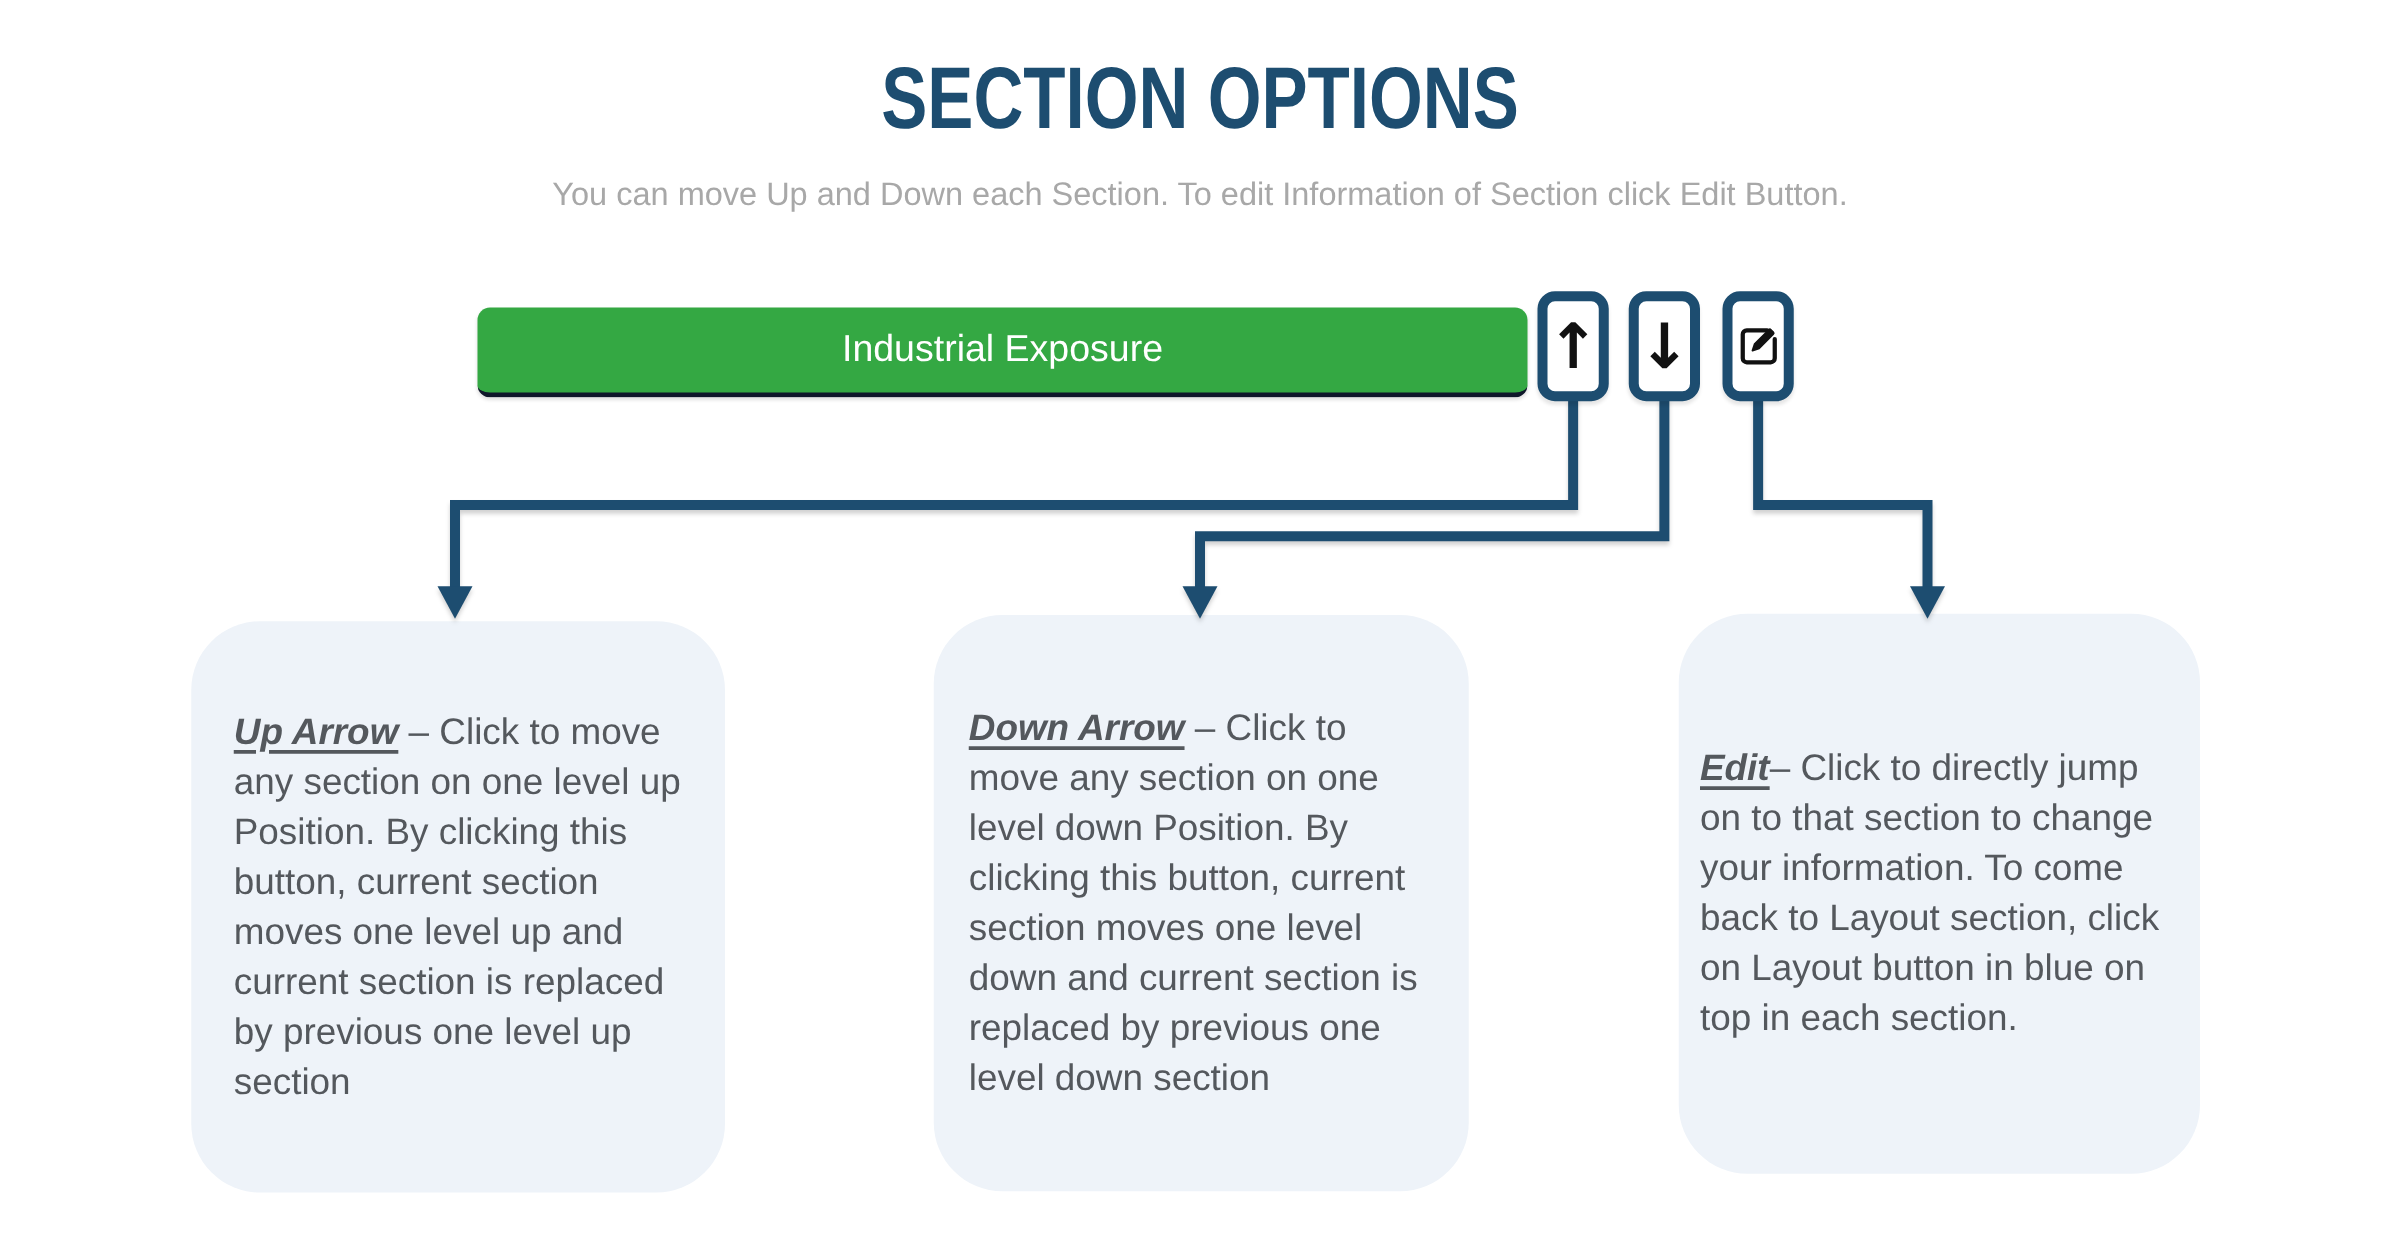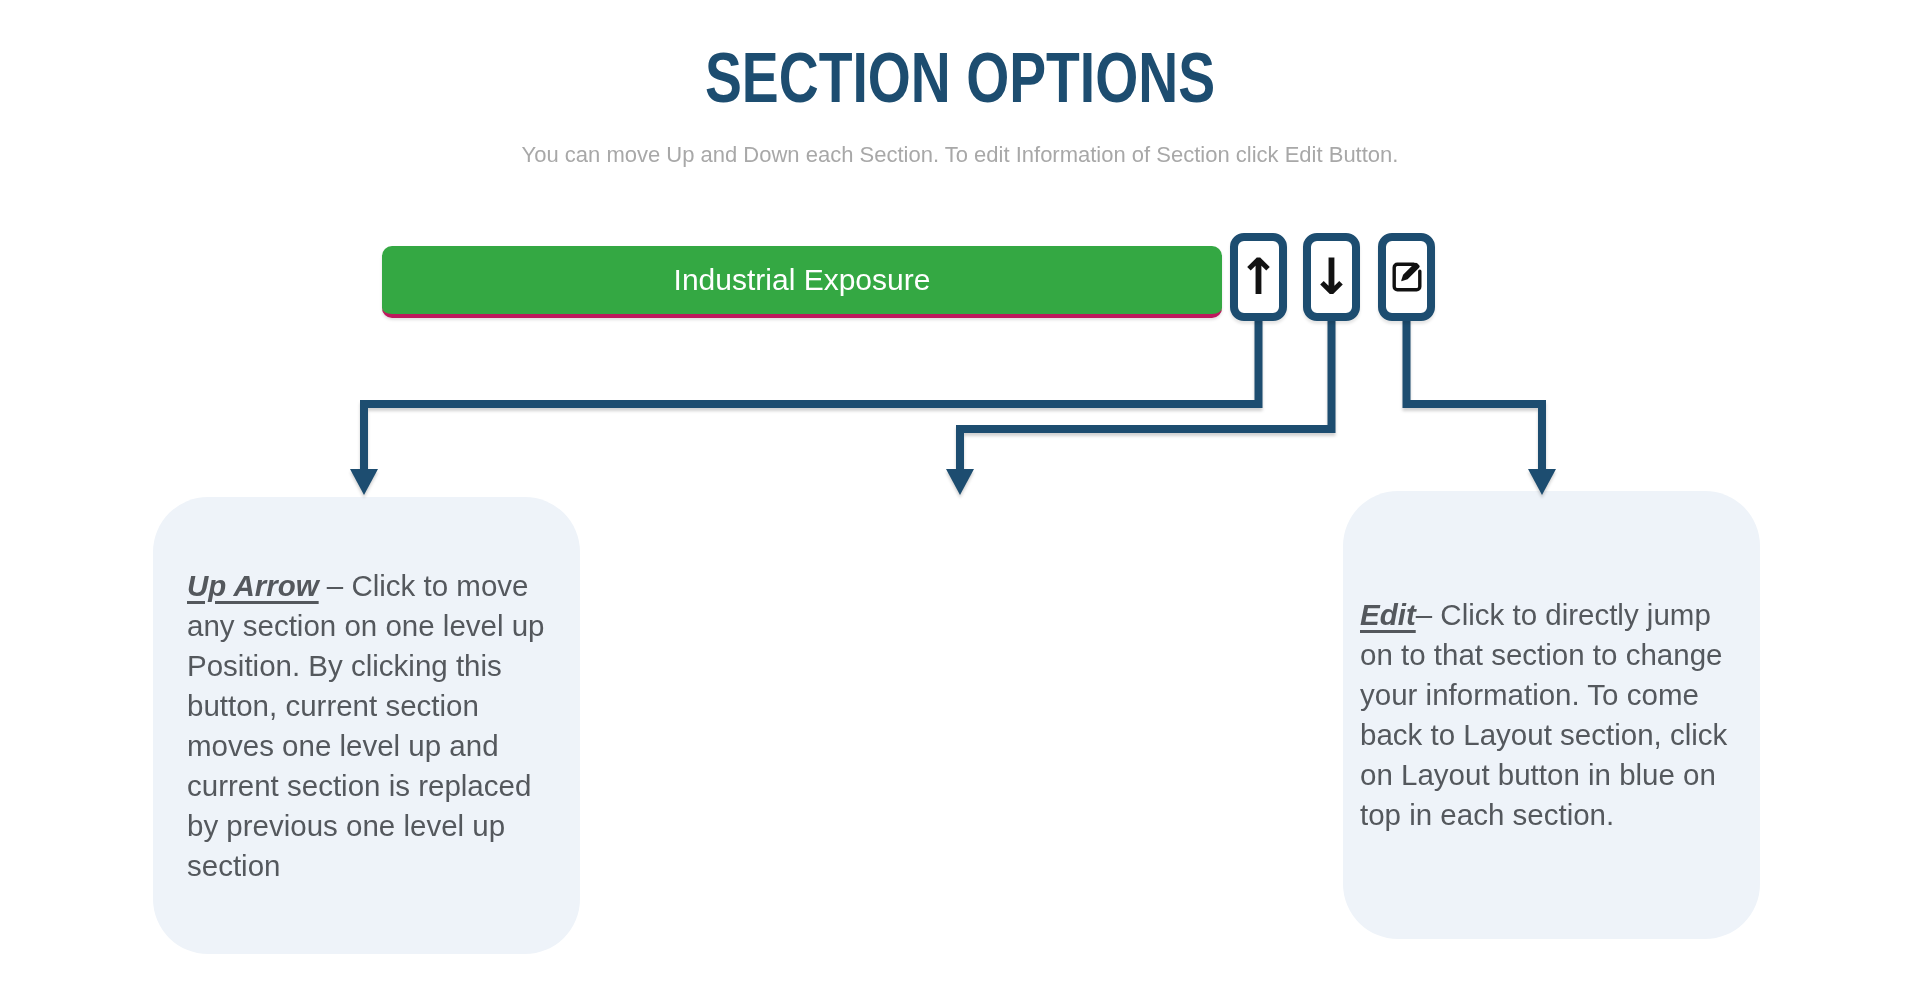--- a/index.html
+++ b/index.html
@@ -8,26 +8,26 @@
     overflow:hidden;font-family:"Liberation Sans",sans-serif;
   }
   .title{
     position:absolute;top:40px;left:0;width:1920px;text-align:center;
     font-size:70px;line-height:76px;font-weight:700;color:#1d4d70;
     transform:scaleX(0.79);transform-origin:50% 50%;letter-spacing:0;
     white-space:nowrap;
   }
   .subtitle{
     position:absolute;top:138px;left:0;width:1920px;text-align:center;
-    font-size:22px;line-height:34px;color:#a8a8a8;font-weight:400;
+    font-size:26px;line-height:34px;color:#a8a8a8;font-weight:400;
   }
   .section-bar{
     position:absolute;left:382px;top:246px;width:840px;height:72px;
     box-sizing:border-box;background:#34a843;border-radius:10px;
-    border-bottom:4px solid #be185d;
+    border-bottom:4px solid #0f172a;
     display:flex;align-items:center;justify-content:center;
     color:#ffffff;font-size:30px;font-weight:400;
     box-shadow:0 2px 3px rgba(0,0,0,0.12);
     cursor:pointer;
   }
   .tool-btn{
     position:absolute;top:233px;width:57px;height:88px;box-sizing:border-box;
     background:#ffffff;border:8px solid #1d4d70;border-radius:14px;
     display:flex;align-items:center;justify-content:center;
     box-shadow:0 3px 3px rgba(0,0,0,0.10);cursor:pointer;
@@ -66,20 +66,23 @@
 <div class="stage">
 
   <div class="title">SECTION OPTIONS</div>
 
   <div class="subtitle">You can move Up and Down each Section. To edit Information of Section click Edit Button.</div>
 
   <div class="card" id="card-up">
     <p><span class="lead">Up Arrow</span><span> – Click to move any section on one level up Position. By clicking this button, current section moves one level up and current section is replaced by previous one level up section</span></p>
   </div>
 
+  <div class="card" id="card-down">
+    <p><span class="lead">Down Arrow</span><span> – Click to move any section on one level down Position. By clicking this button, current section moves one level down and current section is replaced by previous one level down section</span></p>
+  </div>
 
   <div class="card" id="card-edit">
     <p><span class="lead">Edit</span><span>– Click to directly jump on to that section to change your information. To come back to Layout section, click on Layout button in blue on top in each section.</span></p>
   </div>
 
   <svg class="connectors" viewBox="0 0 1920 1008" xmlns="http://www.w3.org/2000/svg">
     <g>
       <path d="M1258.5 318 L1258.5 404 L364 404 L364 471"></path>
       <polygon points="350,469 378,469 364,495"></polygon>
     </g>

